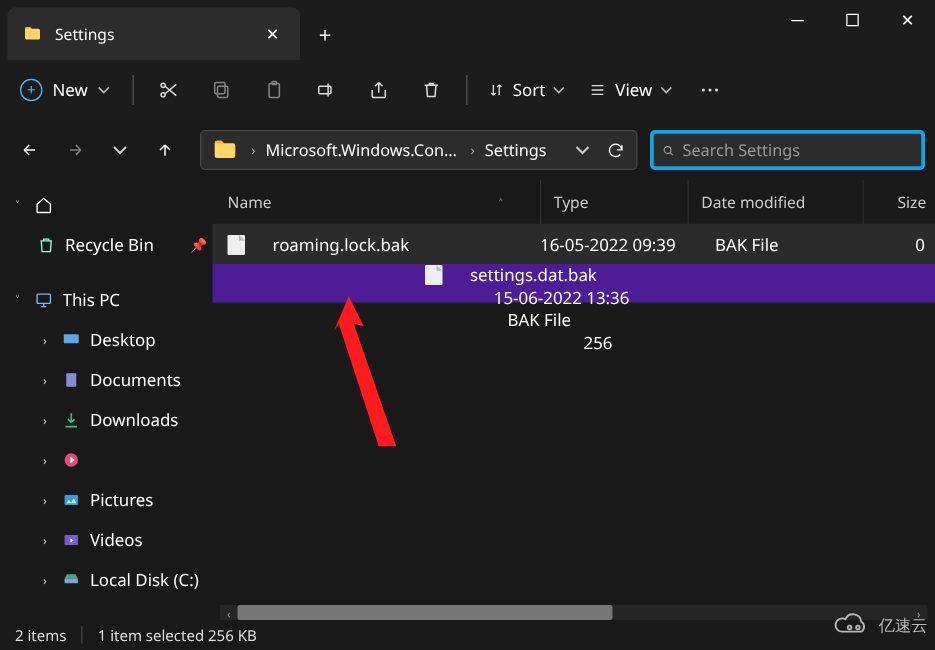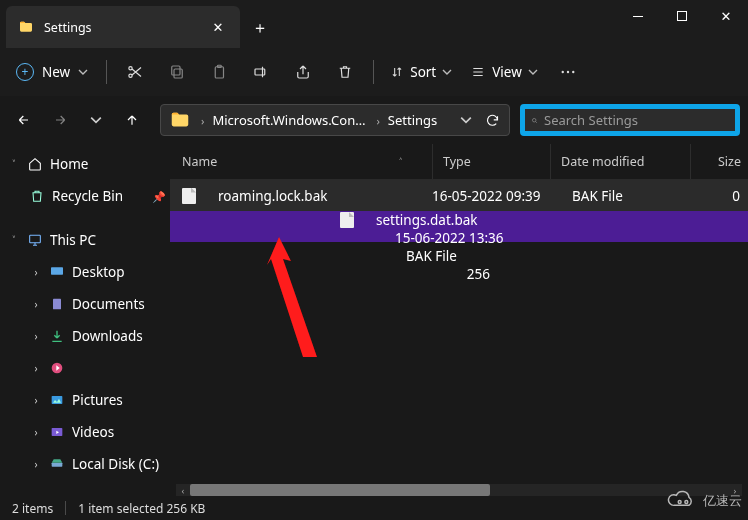--- a/index.html
+++ b/index.html
@@ -28,21 +28,21 @@
 
   .navrow { height: 48px; display: flex; align-items: center; background: #191919; padding: 0 8px; gap: 4px; }
   .navbtn { width: 32px; height: 32px; display: flex; align-items: center; justify-content: center; color: #fff; border-radius: 3px; cursor: pointer; }
   .navbtn.disabled { opacity: 0.45; }
   .addrbar { flex: 1; display: flex; align-items: center; background: #2c2c2c; border: 1px solid #484848; border-radius: 4px; height: 32px; padding: 0 4px; margin: 0 6px 0 8px; }
   .addrbar .foldicon { width: 22px; height: 22px; margin: 0 4px; }
   .crumb { font-size: 13px; color: #fff; padding: 0 2px; white-space: nowrap; overflow: hidden; text-overflow: ellipsis; max-width: 160px; }
   .crumb.bold { font-weight: 400; }
   .chev { color: #aaa; font-size: 11px; padding: 0 6px; }
   .addrbar .spacer { flex: 1; }
-  .searchbar { width: 220px; display: flex; align-items: center; background: #2c2c2c; border: 5px solid #0ea5e9; border-radius: 4px; height: 32px; padding: 0 6px; }
+  .searchbar { width: 220px; display: flex; align-items: center; background: #2c2c2c; border: 3px solid #0ea5e9; border-radius: 4px; height: 32px; padding: 0 6px; }
   .searchbar input { flex: 1; background: transparent; border: none; outline: none; color: #fff; font-size: 13px; margin-left: 6px; }
   .searchbar input::placeholder { color: #9a9a9a; }
 
   .main { display: flex; height: calc(520px - 48px - 48px - 48px - 24px); }
 
   .sidebar { width: 170px; background: #191919; overflow-y: auto; padding: 4px 0; font-size: 13.5px; }
   .sideitem { display: flex; align-items: center; height: 32px; padding: 0 4px 0 8px; color: #fff; cursor: pointer; gap: 6px; }
   .sideitem.group { font-weight: 400; }
   .sideitem .chevd { width: 12px; color: #ccc; font-size: 10px; text-align: center; }
   .sideitem .sicon { width: 18px; height: 18px; display: flex; align-items: center; justify-content: center; }
@@ -233,21 +233,20 @@
 <div class="main">
 
   <div class="sidebar">
     <div class="sideitem group">
       <span class="chevd">˅</span>
       <span class="sicon">
           <svg width="16" height="16" viewBox="0 0 24 24" fill="none" stroke="#fff" stroke-width="1.6">
             <path d="M4 11l8-7 8 7v9a1 1 0 0 1-1 1H5a1 1 0 0 1-1-1v-9z"></path>
           </svg>
         </span>
-      <span class="slabel">Home</span>
     </div>
     <div class="sideitem indent1">
       <span class="sicon">
           <svg width="16" height="16" viewBox="0 0 24 24" fill="none" stroke="#9fd" stroke-width="1.6">
             <path d="M6 7h12l-1 13H7L6 7z"></path>
             <path d="M9 7V5h6v2"></path>
           </svg>
         </span>
       <span class="slabel">Recycle Bin</span>
       <span class="pin">📌</span>

